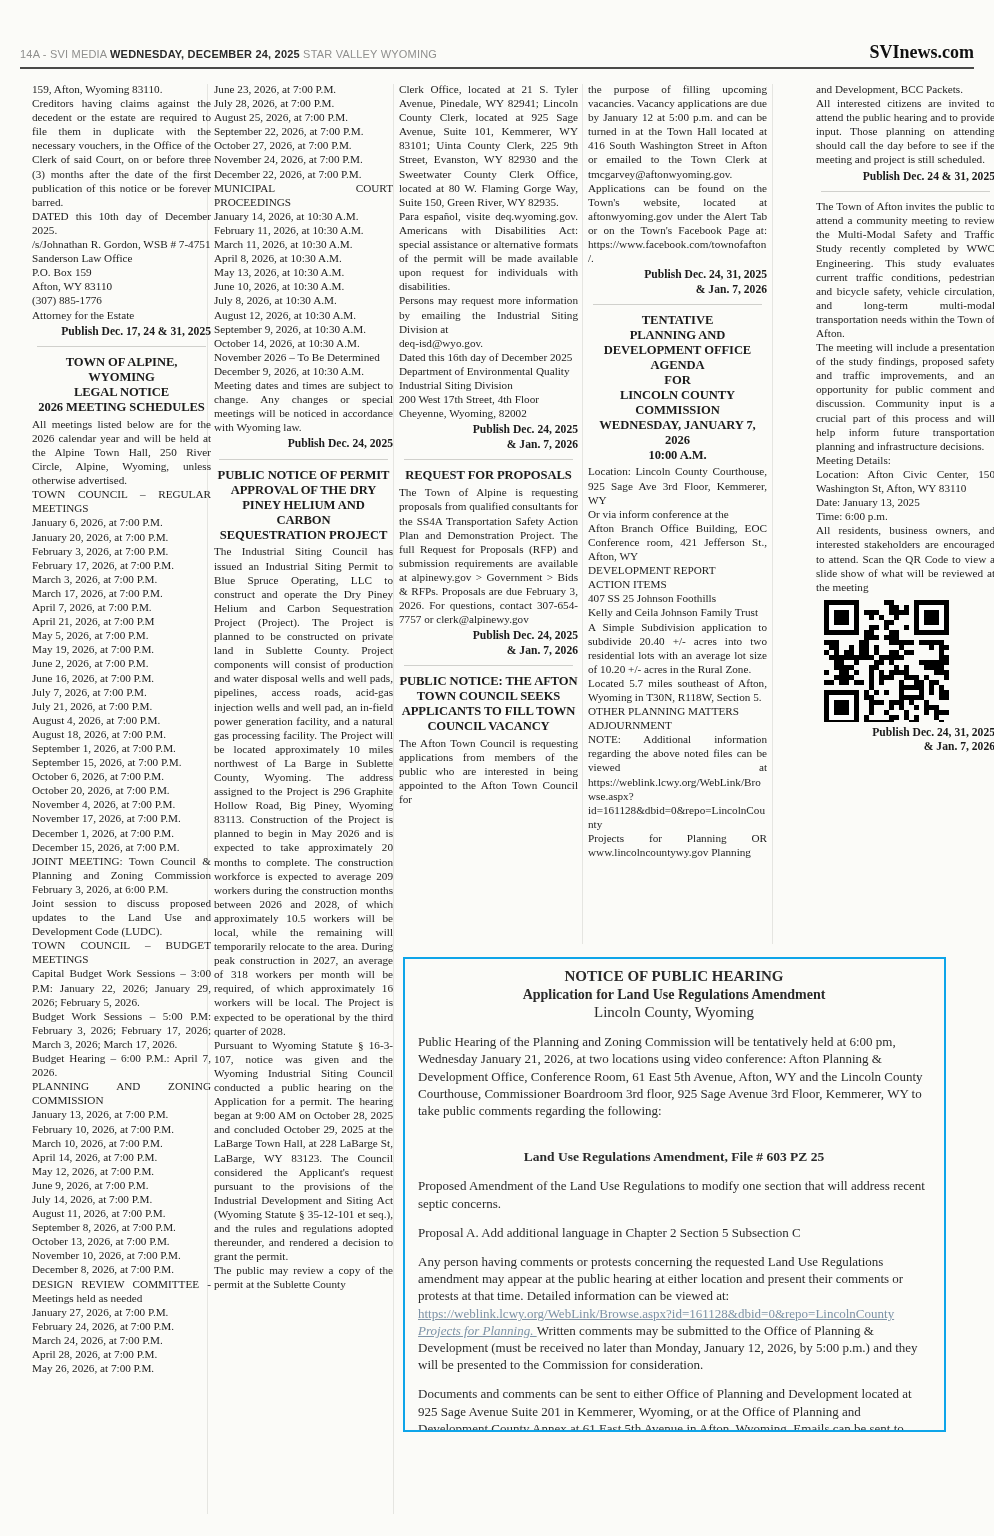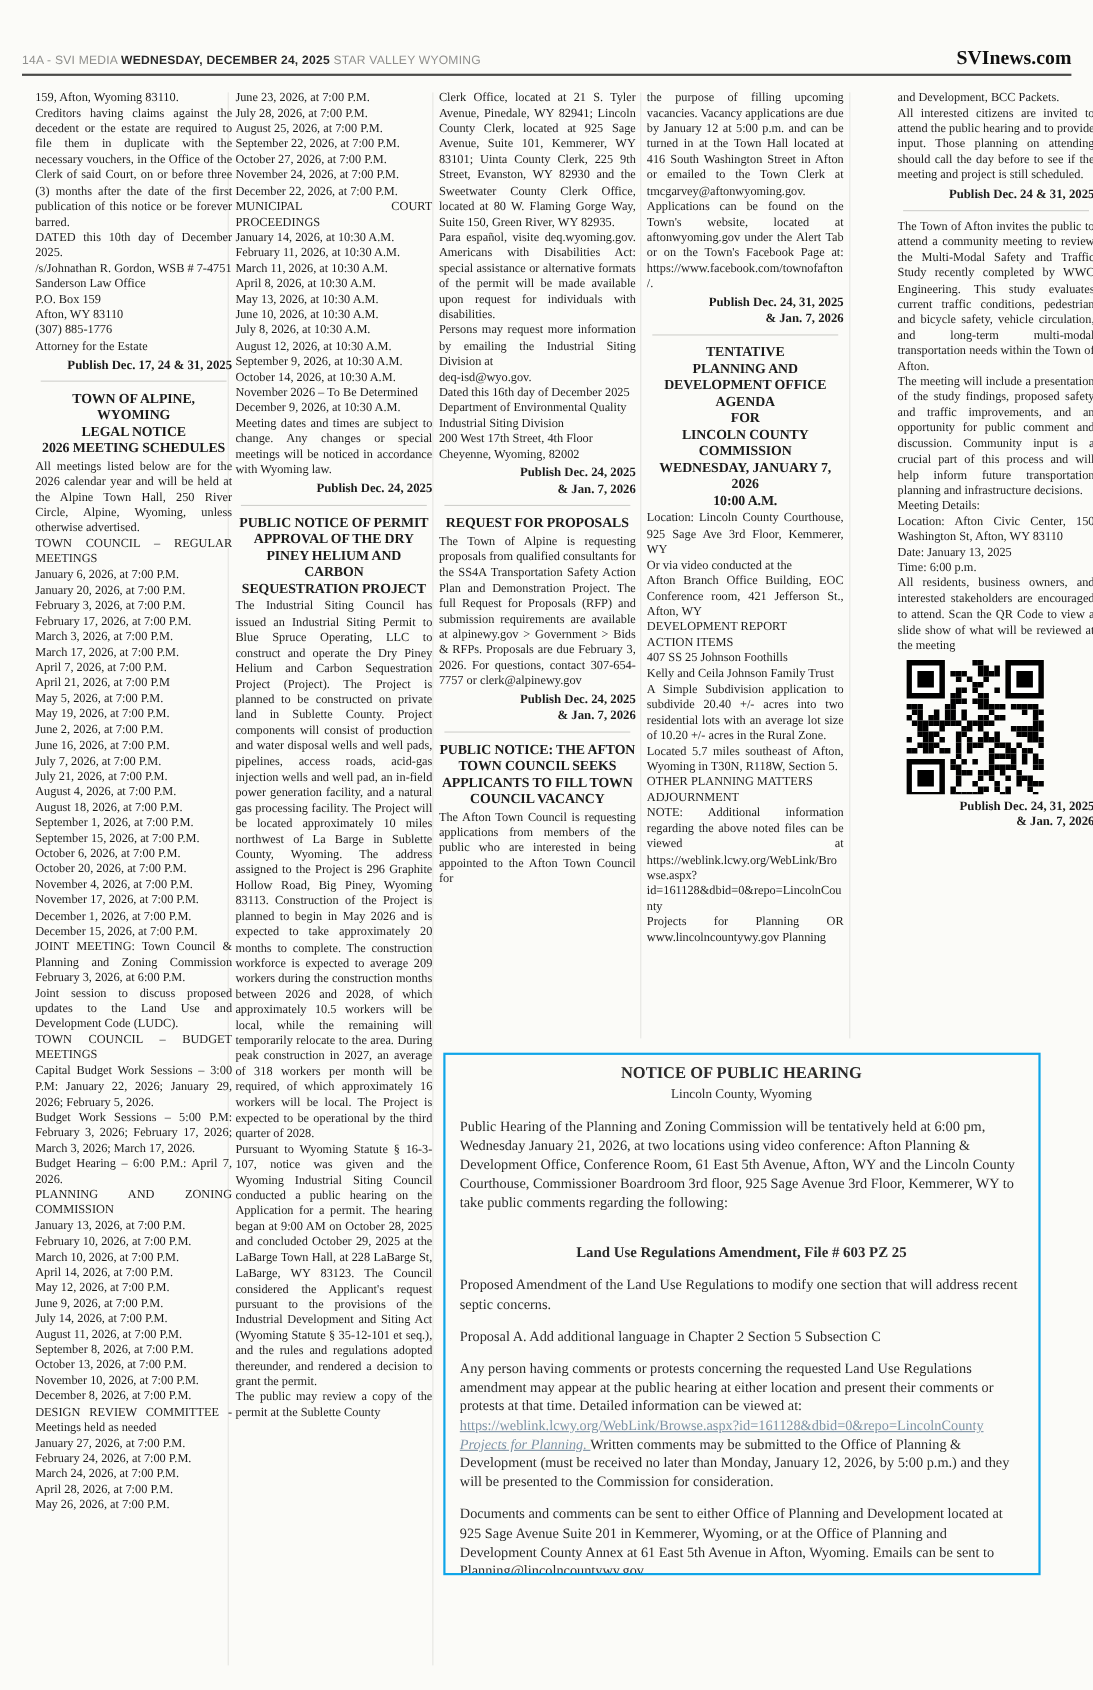--- a/index.html
+++ b/index.html
@@ -39,21 +39,21 @@
   .qr{margin:6px 0 4px 8px;width:130px;height:122px;display:block;}
   .qr svg{display:block;}
   
   .box{
     position:absolute;left:403px;top:957px;width:543px;height:475px;
     border:2px solid #0ea5e9;padding:6px 14px 6px 13px;box-sizing:border-box;
     font-size:13px;line-height:17.2px;color:#2b2b2b;overflow:hidden;text-align:left;
   }
   .box-title{font-weight:bold;text-align:center;font-size:15px;line-height:19px;margin:2px 0 0;}
   .box-title2{font-weight:bold;text-align:center;font-size:14px;line-height:18px;margin:0;}
-  .box-title3{text-align:center;font-size:12px;margin:0 0 4px;}
+  .box-title3{text-align:center;font-size:15px;margin:0 0 4px;}
   .box-para{margin:12px 0 0;}
   .box-heading2{font-weight:bold;text-align:center;margin:29px 0 0;font-size:13.5px;}
   .box-link{color:#7e93a6;text-decoration:underline;word-break:break-all;cursor:pointer;}
   .box-link-italic{color:#7e93a6;font-style:italic;text-decoration:underline;}
   .box-pub{font-weight:bold;text-align:center;margin-top:5px;font-size:12.4px;font-family:"Liberation Serif","DejaVu Serif",serif;}
 </style>
 </head>
 <body>
 
 <div class="page-header">
@@ -245,21 +245,21 @@
         <div>AGENDA</div>
         <div>FOR</div>
         <div>LINCOLN COUNTY</div>
         <div>COMMISSION</div>
         <div>WEDNESDAY, JANUARY 7,</div>
         <div>2026</div>
         <div>10:00 A.M.</div>
       </div>
       <p class="para">Location: Lincoln County Courthouse, 925 Sage Ave 3rd Floor, Kemmerer, WY</p>
       <div class="lines">
-        <div>Or via video conducted at the</div>
+        <div>Or via inform conference at the</div>
       </div>
       <p class="para">Afton Branch Office Building, EOC Conference room, 421 Jefferson St., Afton, WY</p>
       <div class="lines">
         <div>DEVELOPMENT REPORT</div>
         <div>ACTION ITEMS</div>
         <div>407 SS 25 Johnson Foothills</div>
       </div>
       <p class="para">Kelly and Ceila Johnson Family Trust</p>
       <p class="para">A Simple Subdivision application to subdivide 20.40 +/- acres into two residential lots with an average lot size of 10.20 +/- acres in the Rural Zone.</p>
       <p class="para">Located 5.7 miles southeast of Afton, Wyoming in T30N, R118W, Section 5.</p>
@@ -514,20 +514,21 @@
       </div>
       <div class="publish">
         <div>Publish Dec. 24, 31, 2025</div>
         <div>&amp; Jan. 7, 2026</div>
       </div>
     </div>
   </div>
 
 <div class="box">
   <div class="box-title">NOTICE OF PUBLIC HEARING</div>
+  <div class="box-title2">Application for Land Use Regulations Amendment</div>
   <div class="box-title3">Lincoln County, Wyoming</div>
   <p class="box-para">Public Hearing of the Planning and Zoning Commission will be tentatively held at 6:00 pm, Wednesday January 21, 2026, at two locations using video conference:  Afton Planning &amp; Development Office, Conference Room, 61 East 5th Avenue, Afton, WY and the Lincoln County Courthouse, Commissioner Boardroom 3rd floor, 925 Sage Avenue 3rd Floor, Kemmerer, WY to take public comments regarding the following:</p>
   <div class="box-heading2">Land Use Regulations Amendment, File # 603 PZ 25</div>
   <p class="box-para">Proposed Amendment of the Land Use Regulations to modify one section that will address recent septic concerns.</p>
   <p class="box-para">Proposal A. Add additional language in Chapter 2 Section 5 Subsection C</p>
   <p class="box-para"><span>Any person having comments or protests concerning the requested Land Use Regulations amendment may appear at the public hearing at either location and present their comments or protests at that time.  Detailed information can be viewed at:</span><br>
     <a class="box-link">https://weblink.lcwy.org/WebLink/Browse.aspx?id=161128&amp;dbid=0&amp;repo=LincolnCounty</a><span class="box-link-italic"> Projects for Planning. </span><span> Written comments may be submitted to the Office of Planning &amp; Development (must be received no later than Monday, January 12, 2026, by 5:00 p.m.) and they will be presented to the Commission for consideration.</span></p>
   <p class="box-para">Documents and comments can be sent to either Office of Planning and Development located at 925 Sage Avenue Suite 201 in Kemmerer, Wyoming, or at the Office of Planning and Development County Annex at 61 East 5th Avenue in Afton, Wyoming. Emails can be sent to Planning@lincolncountywy.gov.</p>
   <div class="box-pub">Publish Dec. 17, 24, 31, 2025, Jan. 7 &amp; 14, 2026</div>
 </div>

